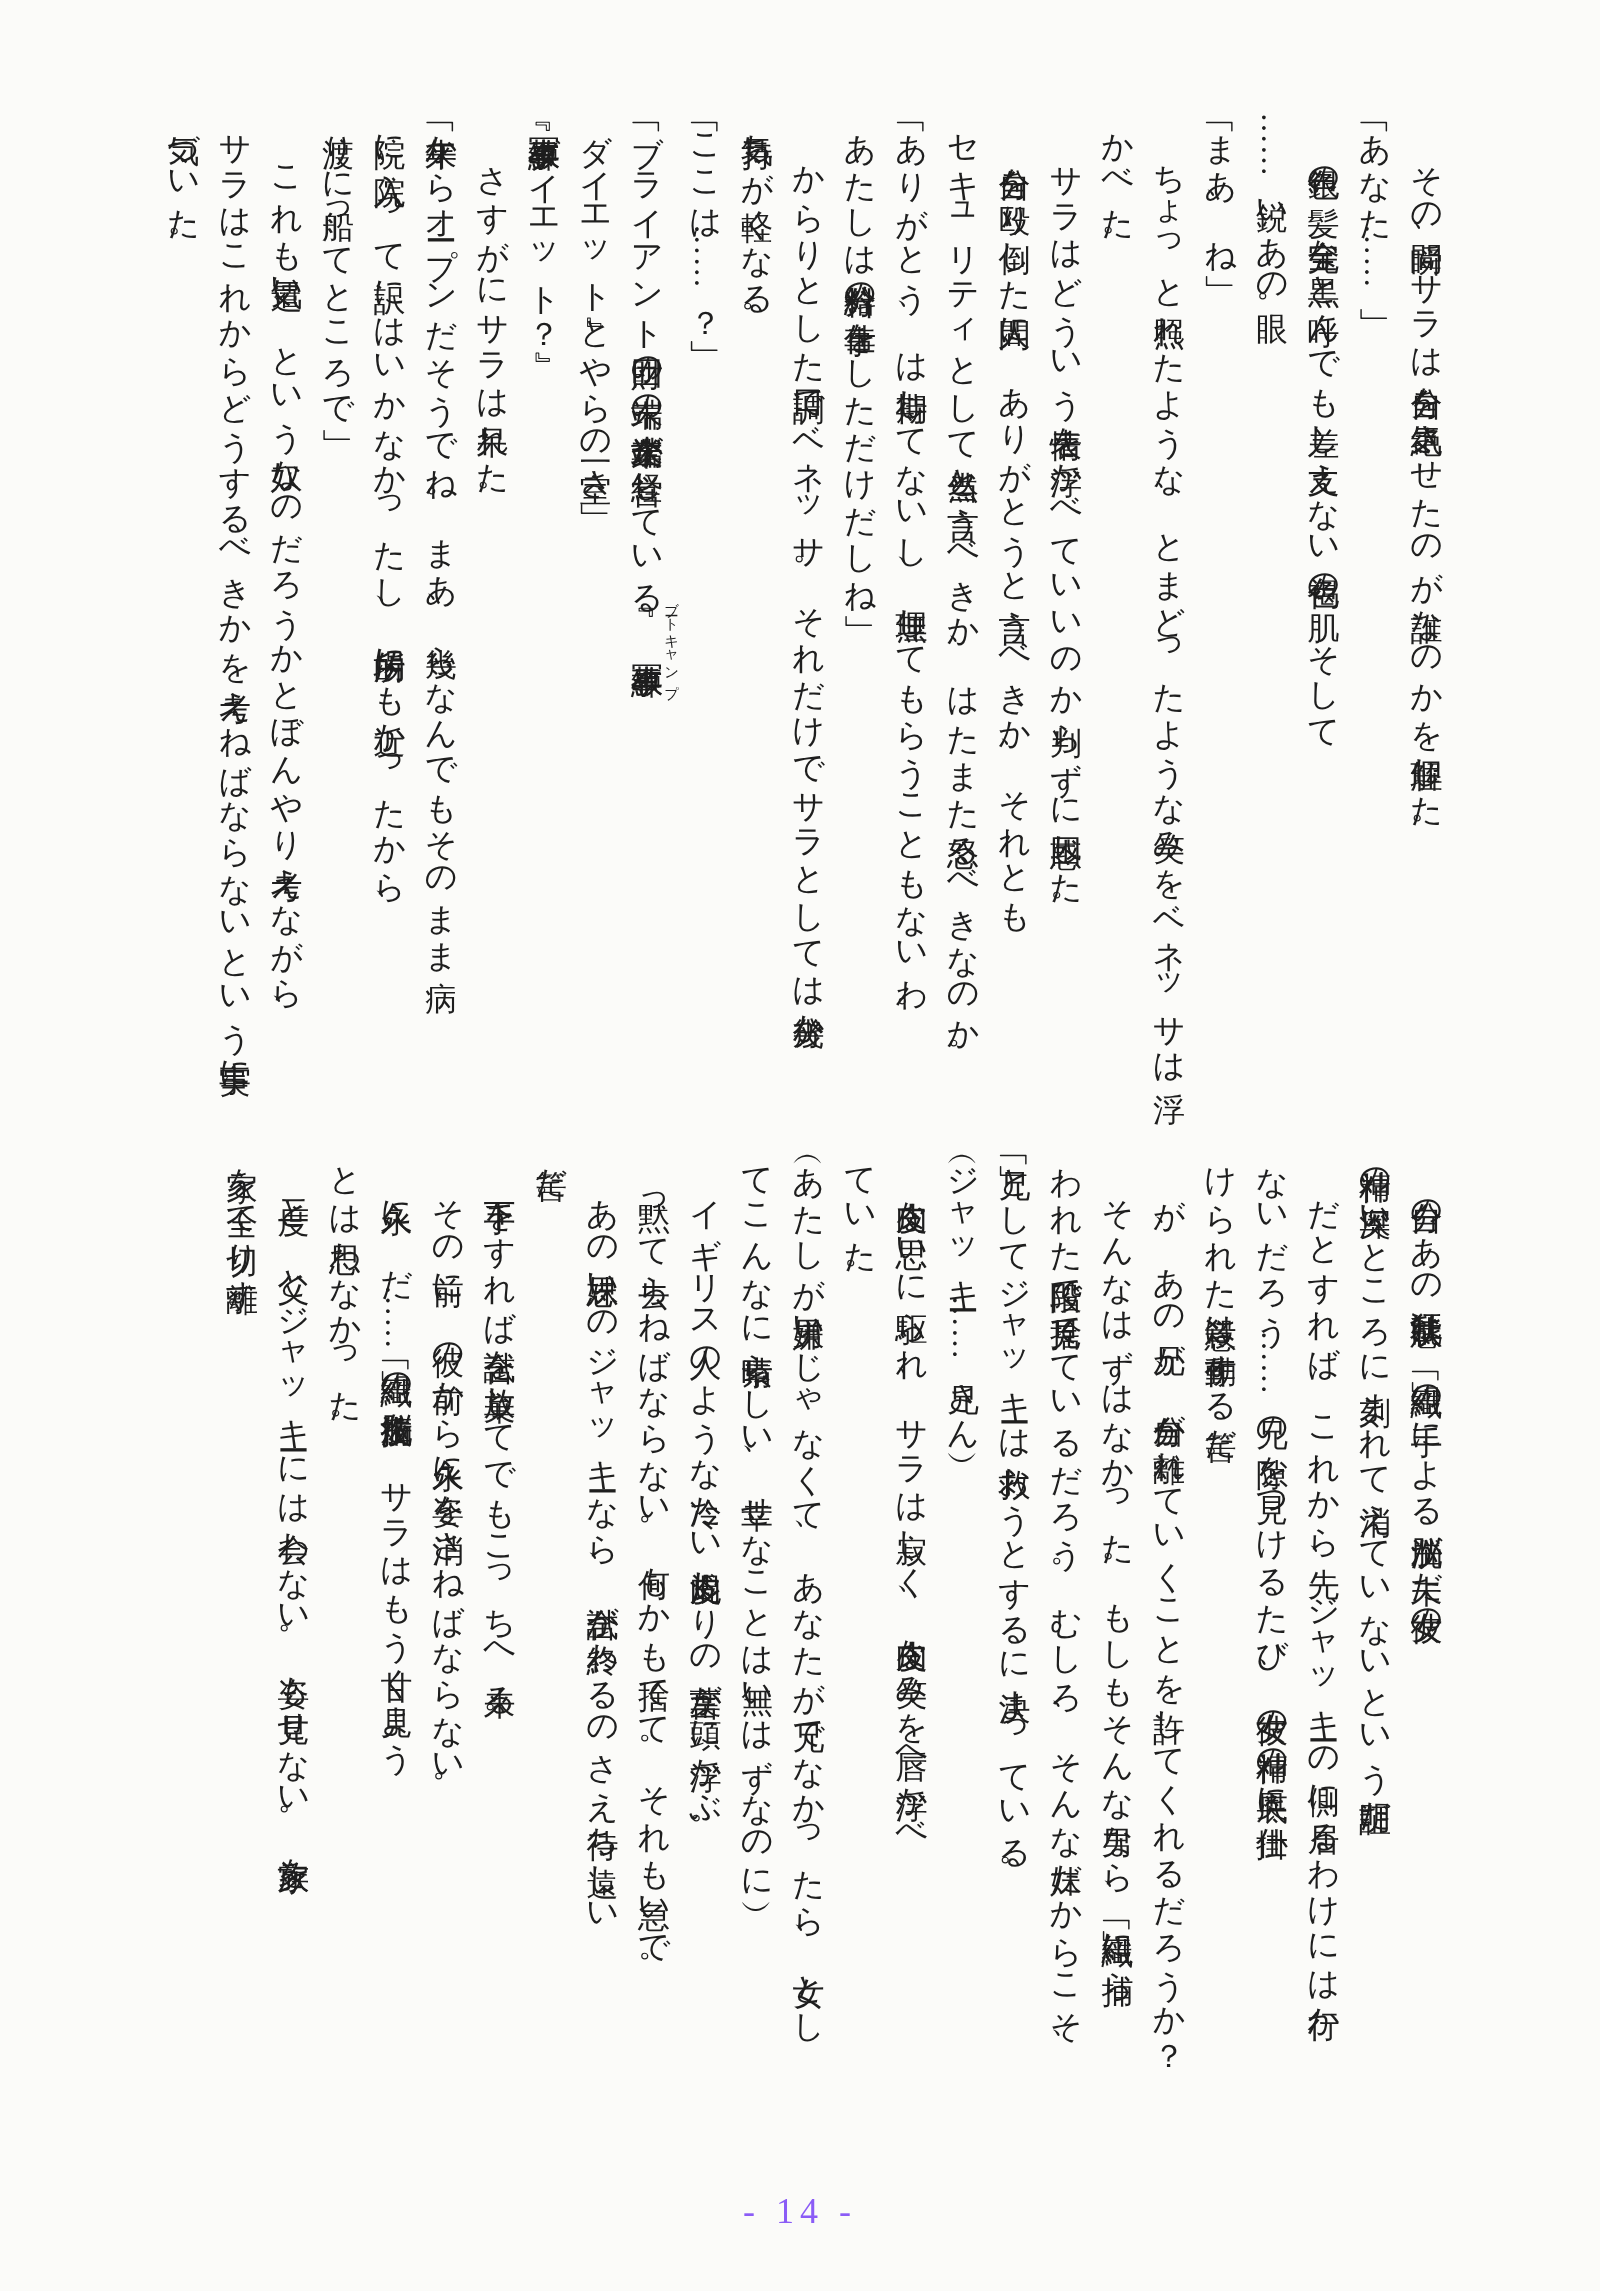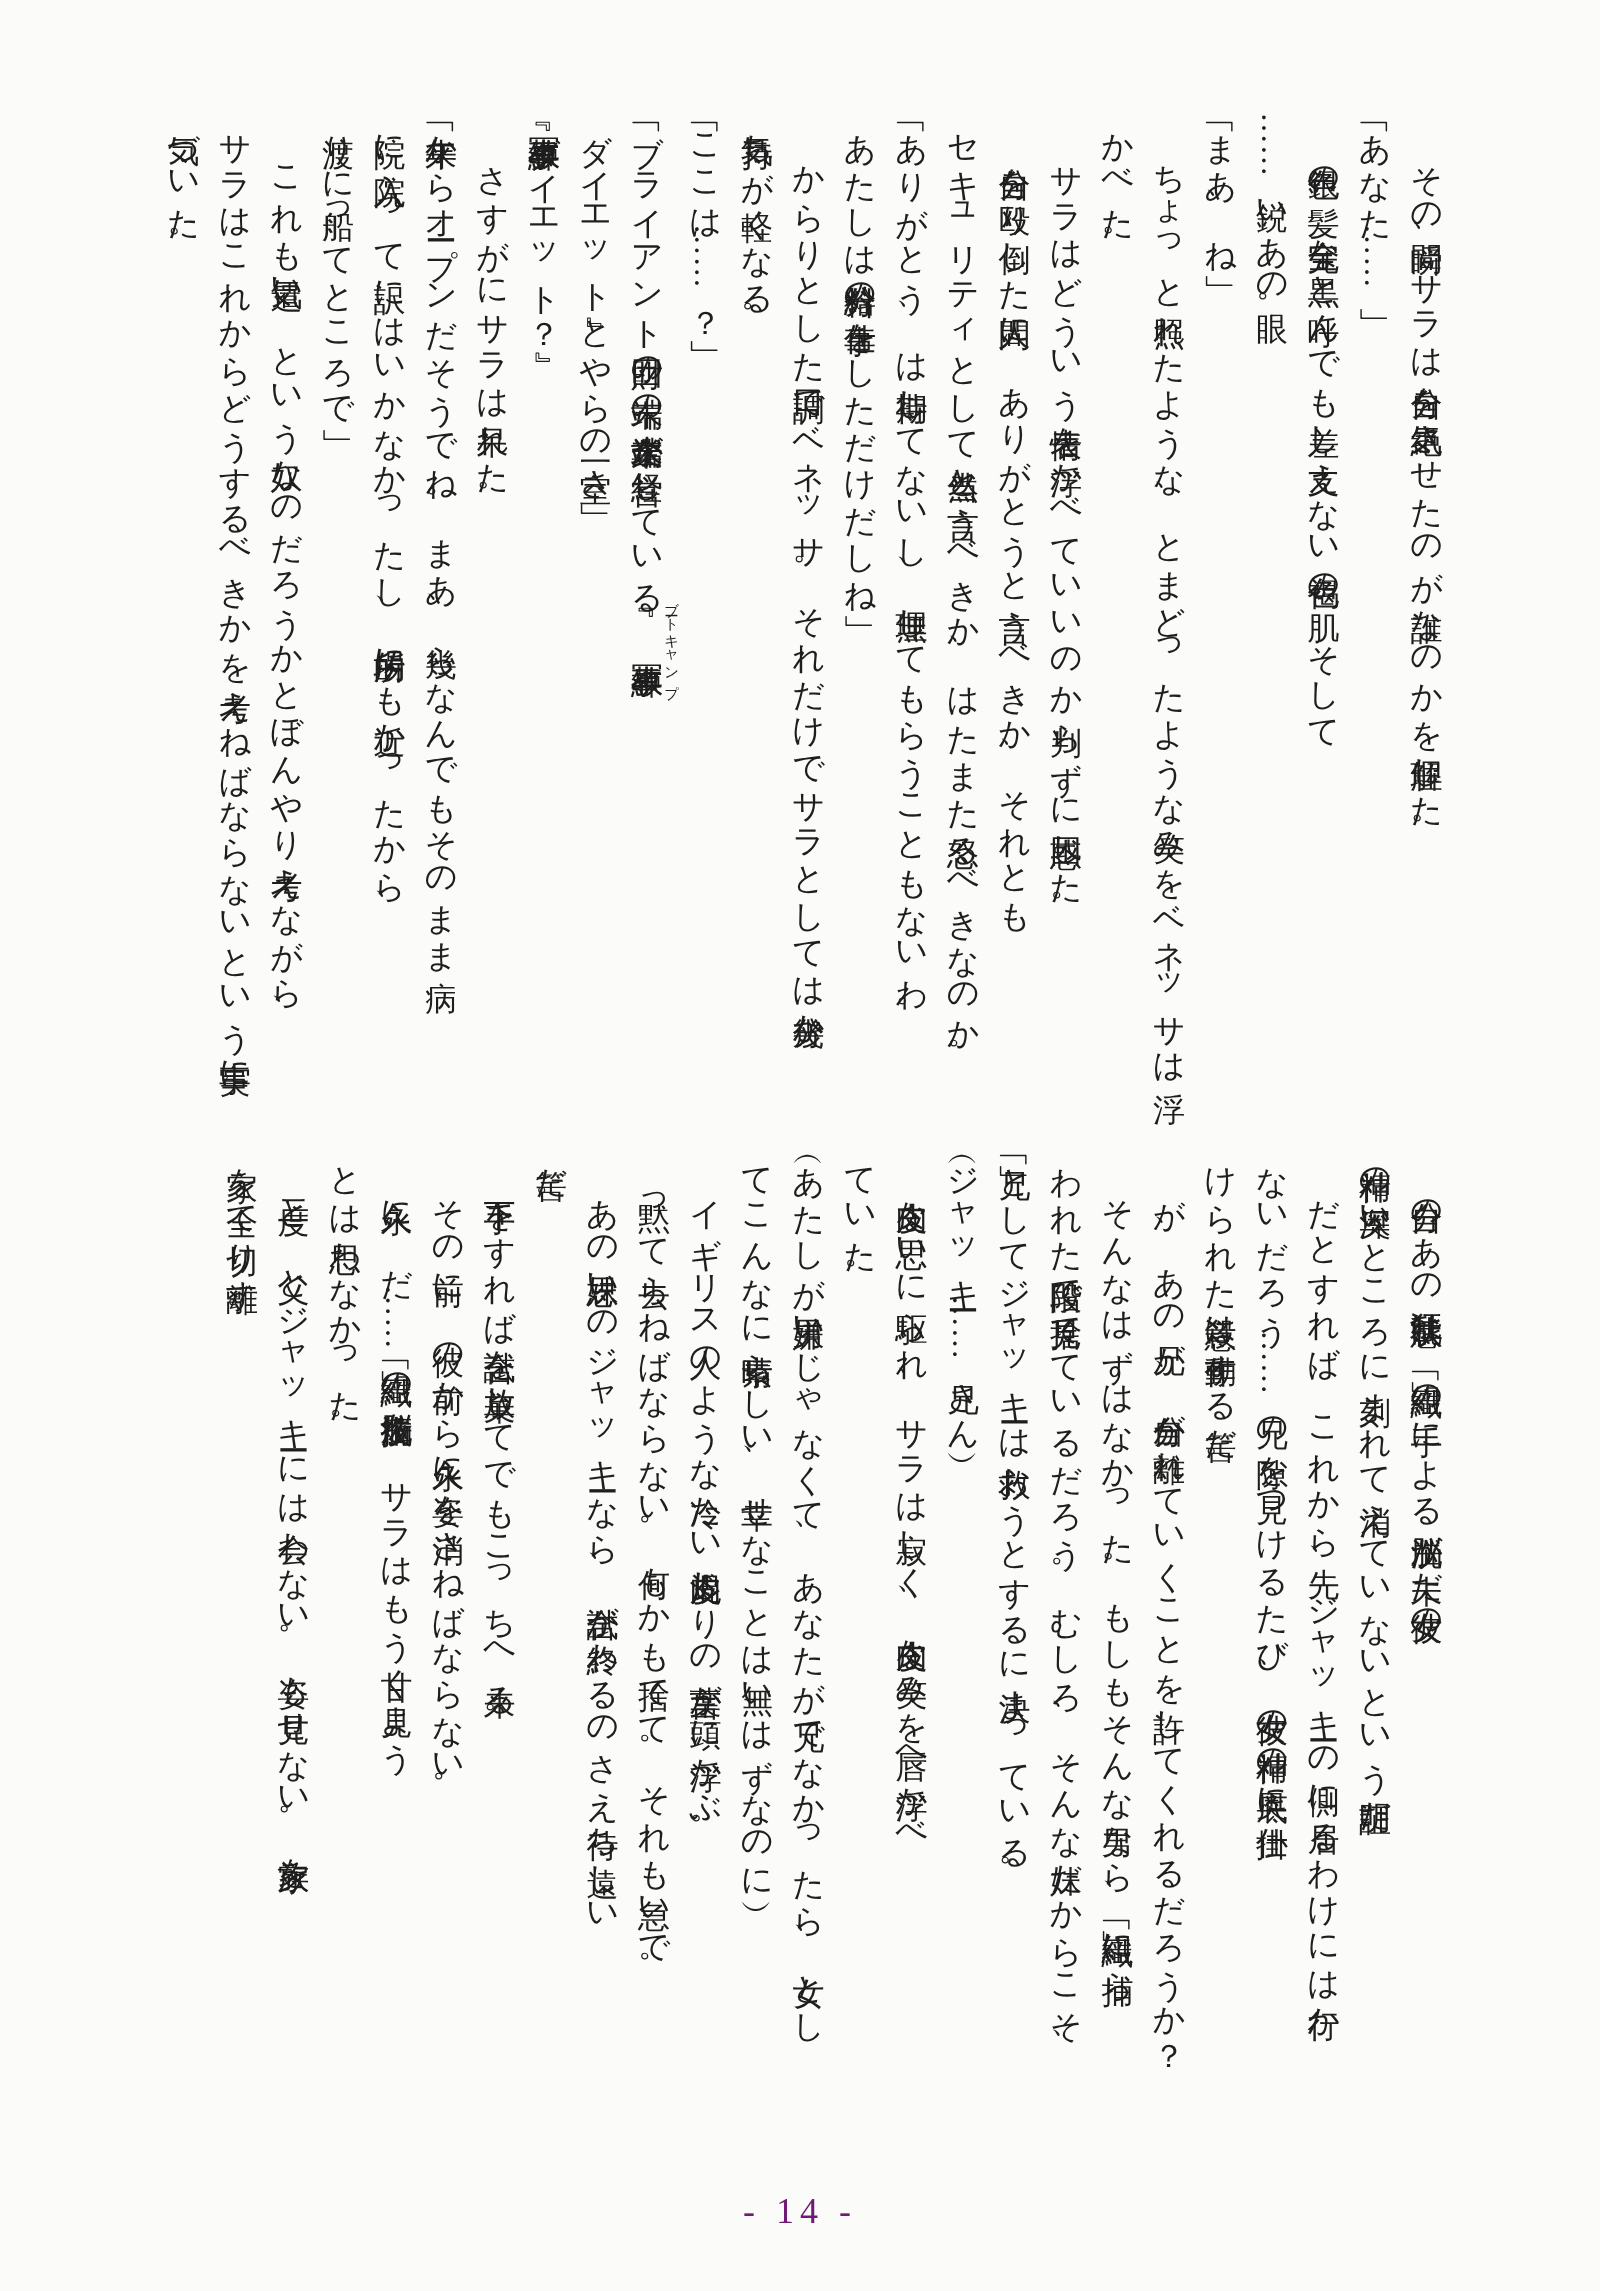--- a/index.html
+++ b/index.html
@@ -54,21 +54,21 @@
     font-family: "Liberation Serif", "DejaVu Serif", serif;
   }
   .page-number {
     position: absolute;
     top: 2190px;
     left: 0;
     width: 1600px;
     text-align: center;
     font-size: 36px;
     letter-spacing: 6px;
-    color: #701a75;
+    color: #8b5cf6;
   }
 </style>
 </head>
 <body>
 
 <div class="page">
   <div class="vblock block-top">
       <div class="col indent">その瞬間、サラは自分を気絶させたのが誰なのかを理解した。</div>
       <div class="col">「あなた……」</div>
       <div class="col indent">銀色の髪、完全な黒と呼んでも差し支えない褐色の肌、そして</div>

